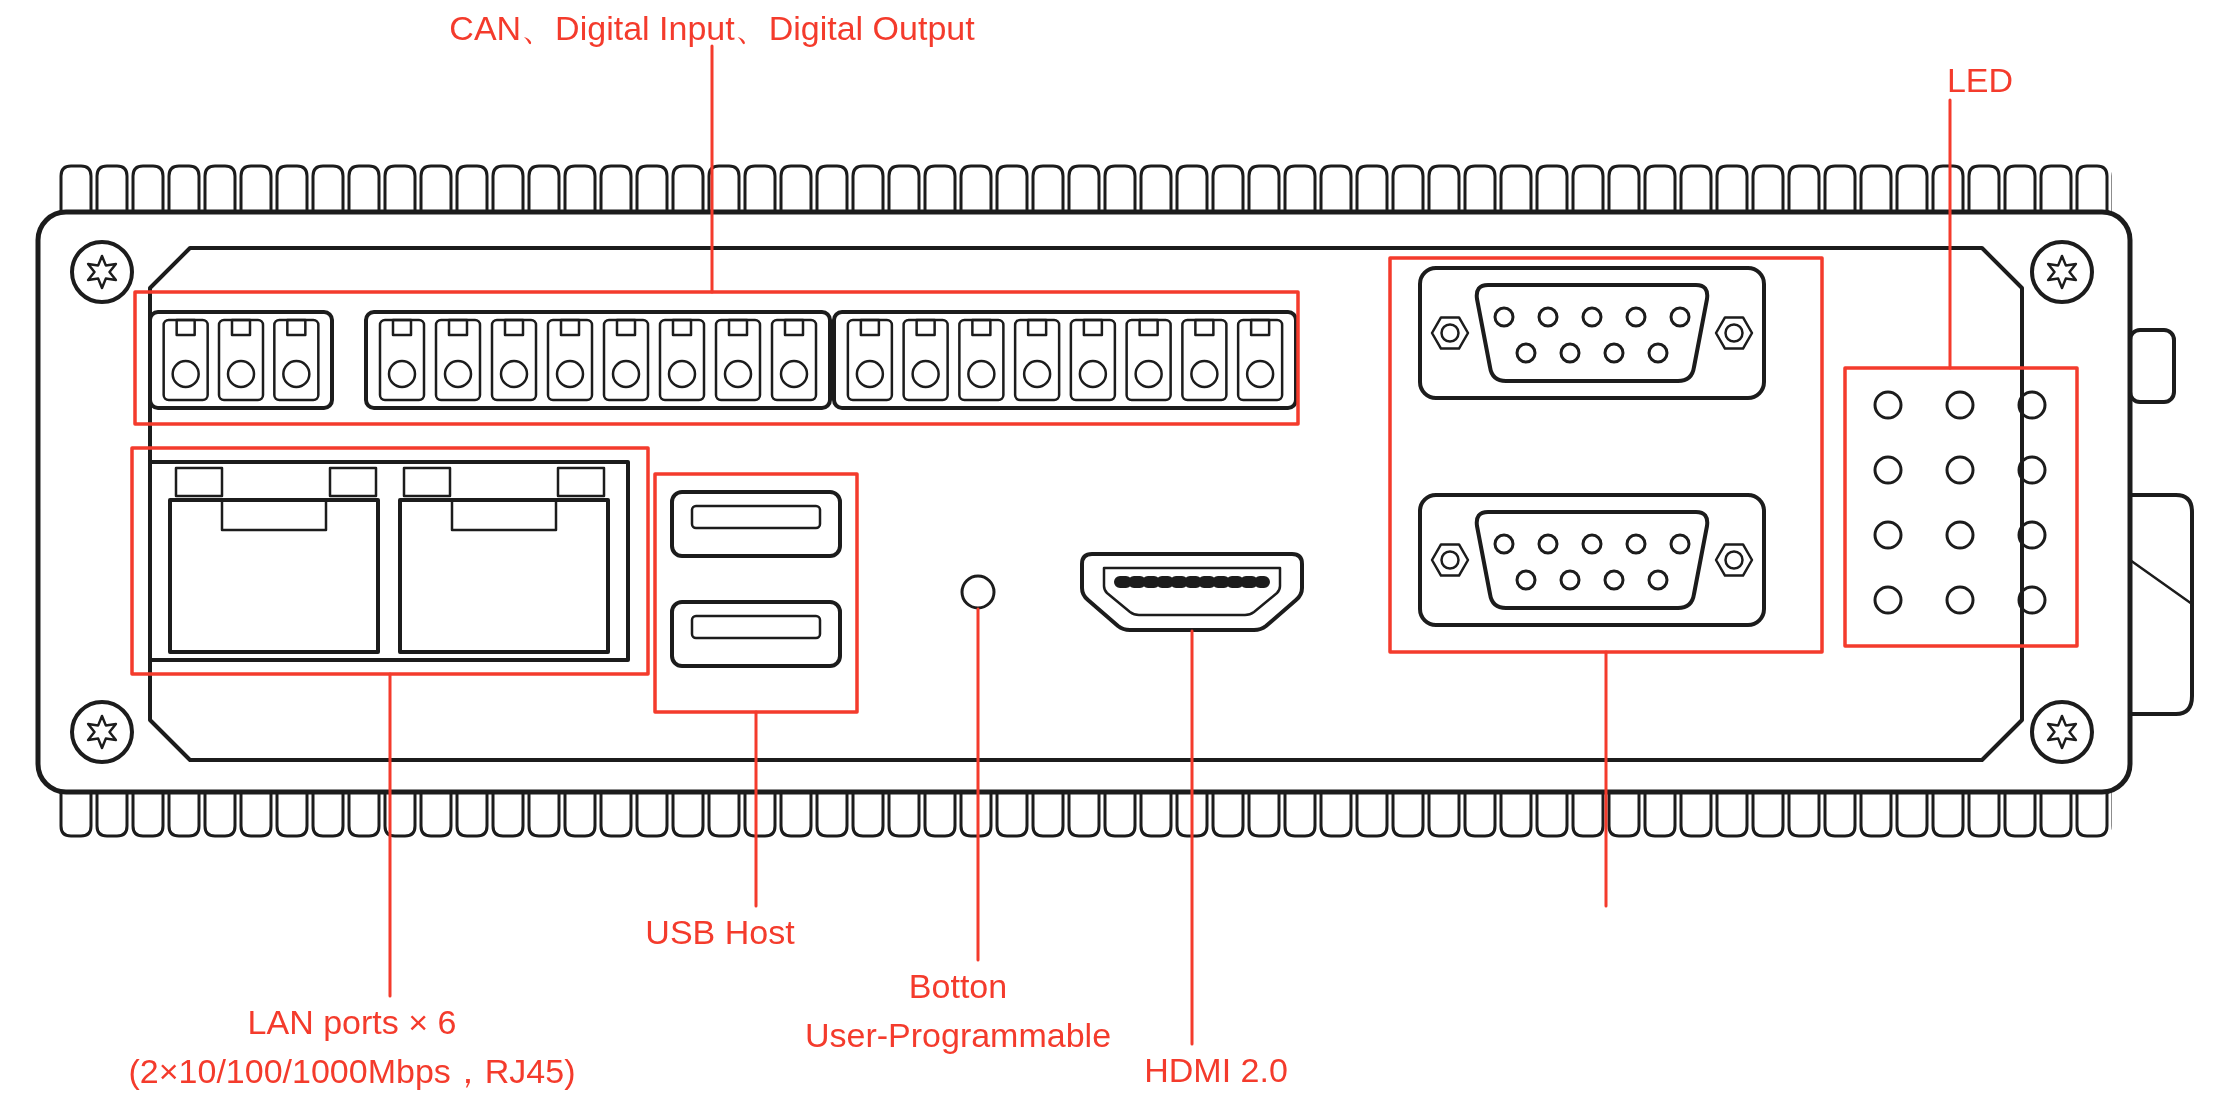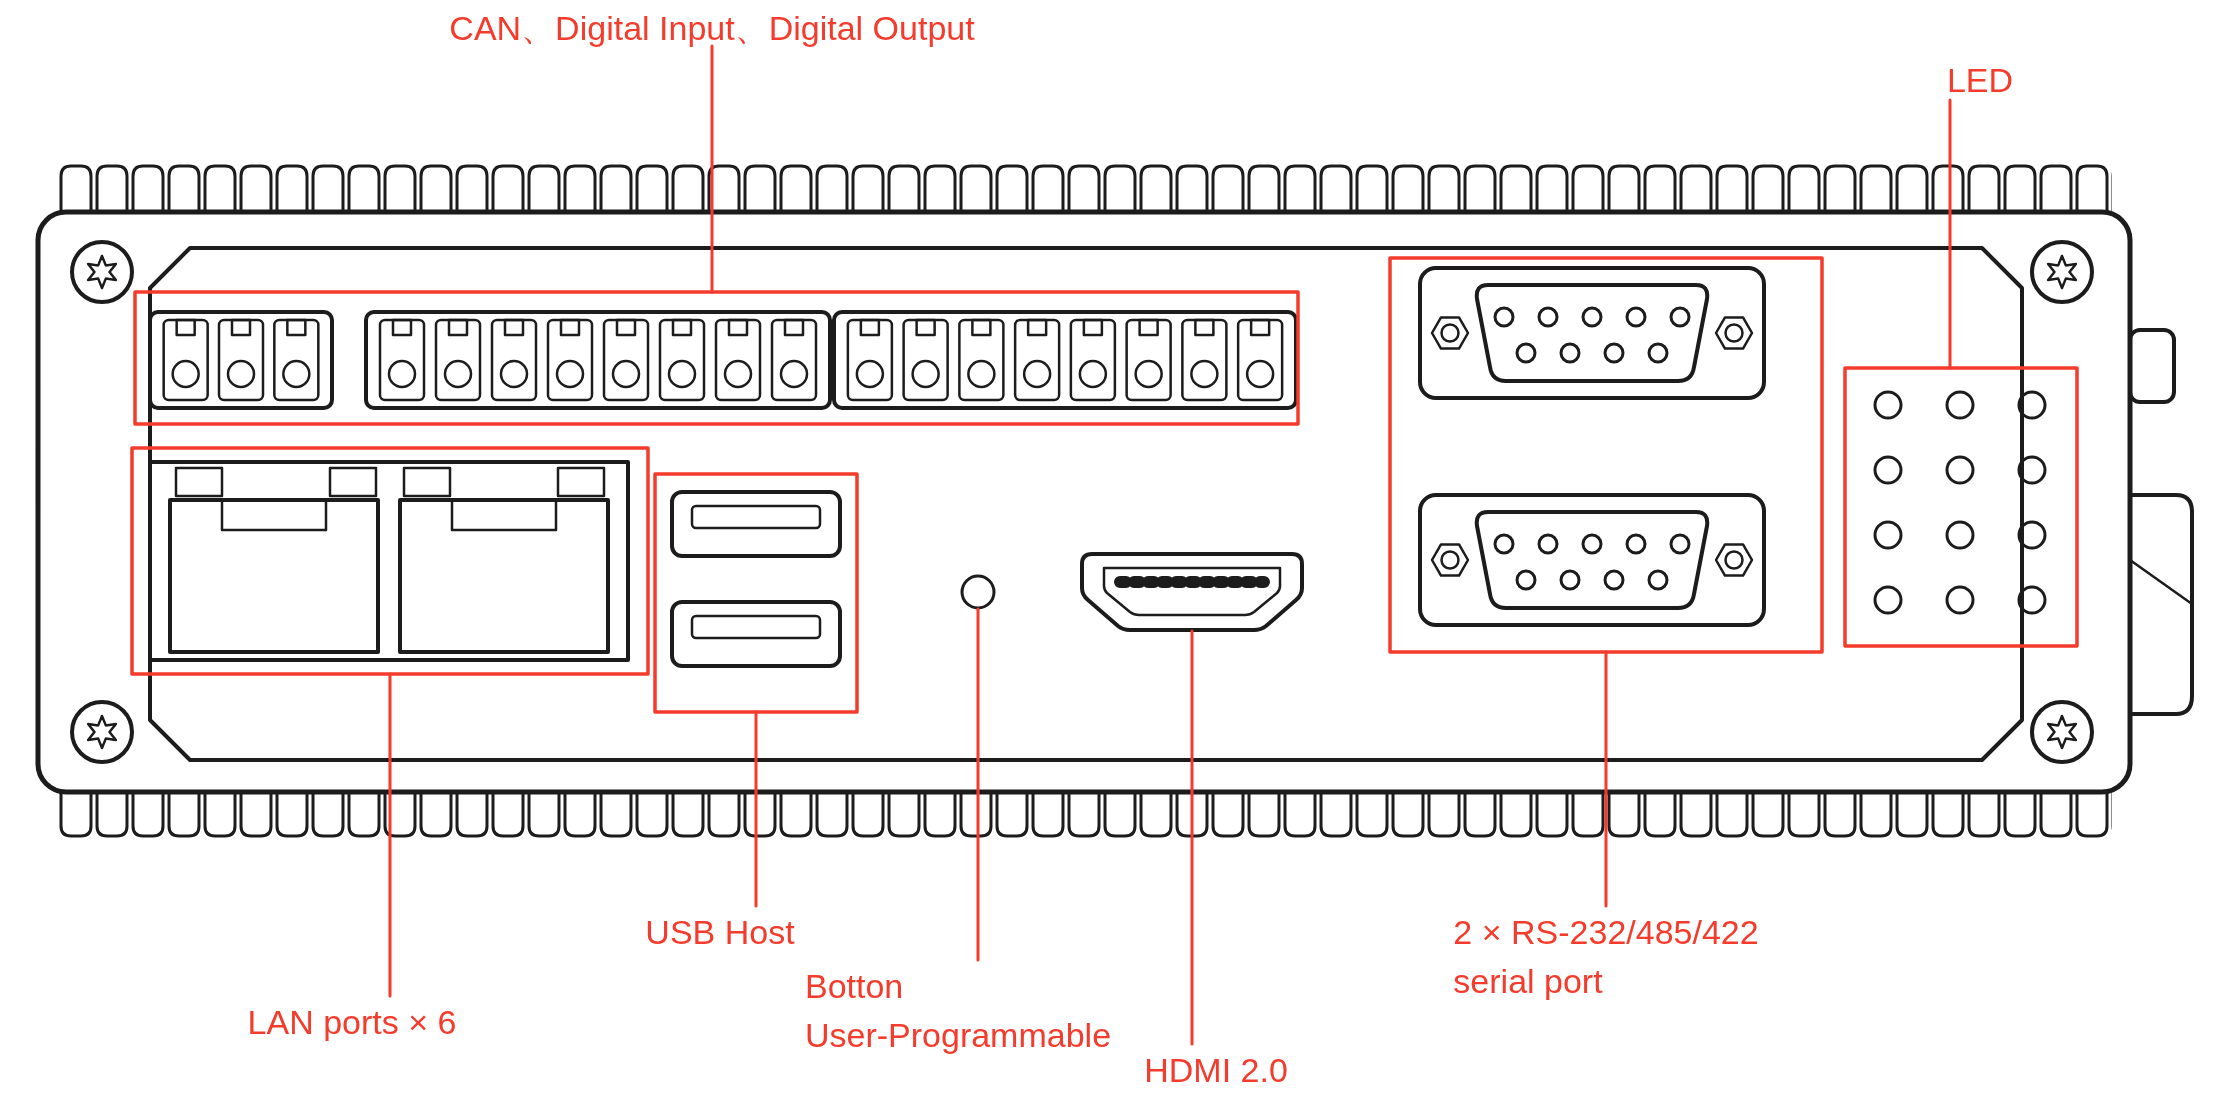--- a/index.html
+++ b/index.html
@@ -10,21 +10,21 @@
   #diagram-svg{position:absolute;left:0;top:0;}
   #diagram-svg *{stroke-linejoin:round;stroke-linecap:round;}
   .ink{stroke:var(--ink);fill:none;}
   .lw5{stroke-width:5;}
   .lw4{stroke-width:4;}
   .lw3{stroke-width:3;}
   .lw25{stroke-width:2.5;}
   .red{stroke:var(--accent);fill:none;stroke-width:3.5;}
   .redline{stroke:var(--accent);stroke-width:3;}
   .label{position:absolute;transform:translateX(-50%);color:var(--accent);
-         font-size:34px;line-height:1.45;text-align:left;white-space:nowrap;}
+         font-size:34px;line-height:1.45;text-align:center;white-space:nowrap;}
 </style>
 </head>
 <body>
 
 <div id="canvas">
 
 <svg id="diagram-svg" width="2236" height="1104" viewBox="0 0 2236 1104" xmlns="http://www.w3.org/2000/svg">
 
   <defs>
     <pattern id="finTop" x="58" y="160" width="36" height="54" patternUnits="userSpaceOnUse">
@@ -204,21 +204,18 @@
 </svg>
 
 <div class="label" style="left:712px;top:4px">CAN、Digital Input、Digital Output</div>
 <div class="label" style="left:1980px;top:56px">LED</div>
 <div class="label" style="left:720px;top:908px">USB Host</div>
 <div class="label" style="left:958px;top:962px">
   <div>Botton</div>
   <div>User-Programmable</div>
 </div>
 <div class="label" style="left:1216px;top:1046px">HDMI 2.0</div>
-<div class="label" style="left:1606px;top:908px">
-  <div>2 × RS-232/485/422</div>
-  <div>serial port</div>
-</div>
 <div class="label" style="left:352px;top:998px">
   <div>LAN ports × 6</div>
+  <div>(2×10/100/1000Mbps，RJ45)</div>
 </div>
 
 </div>
 
 </body></html>

